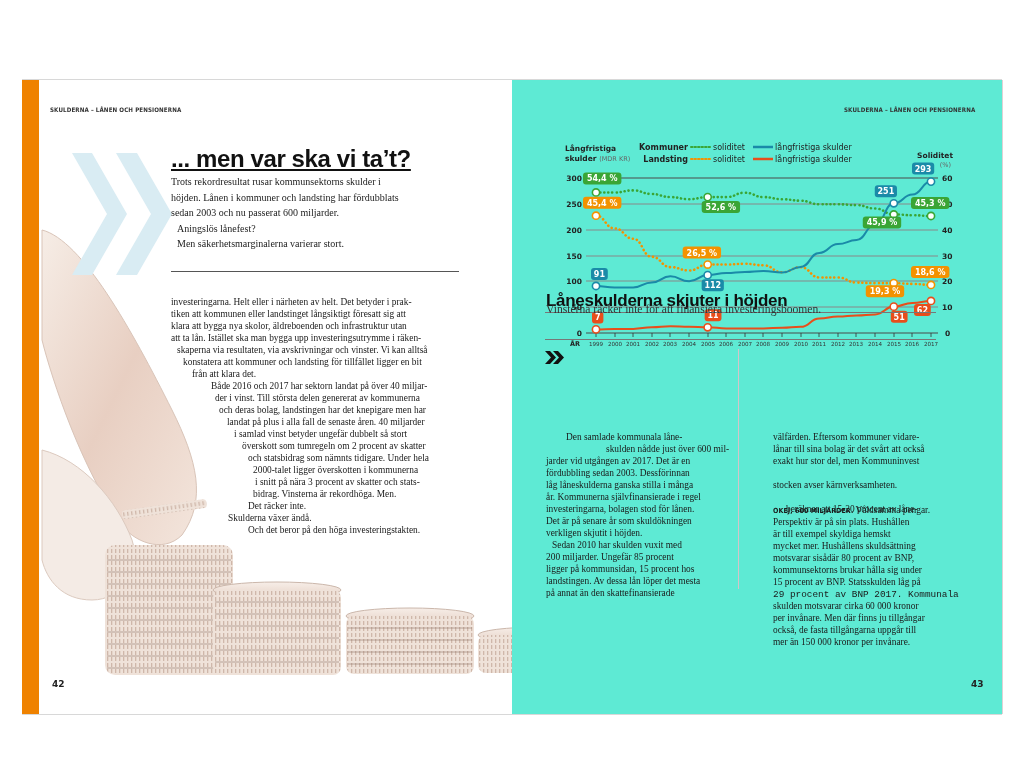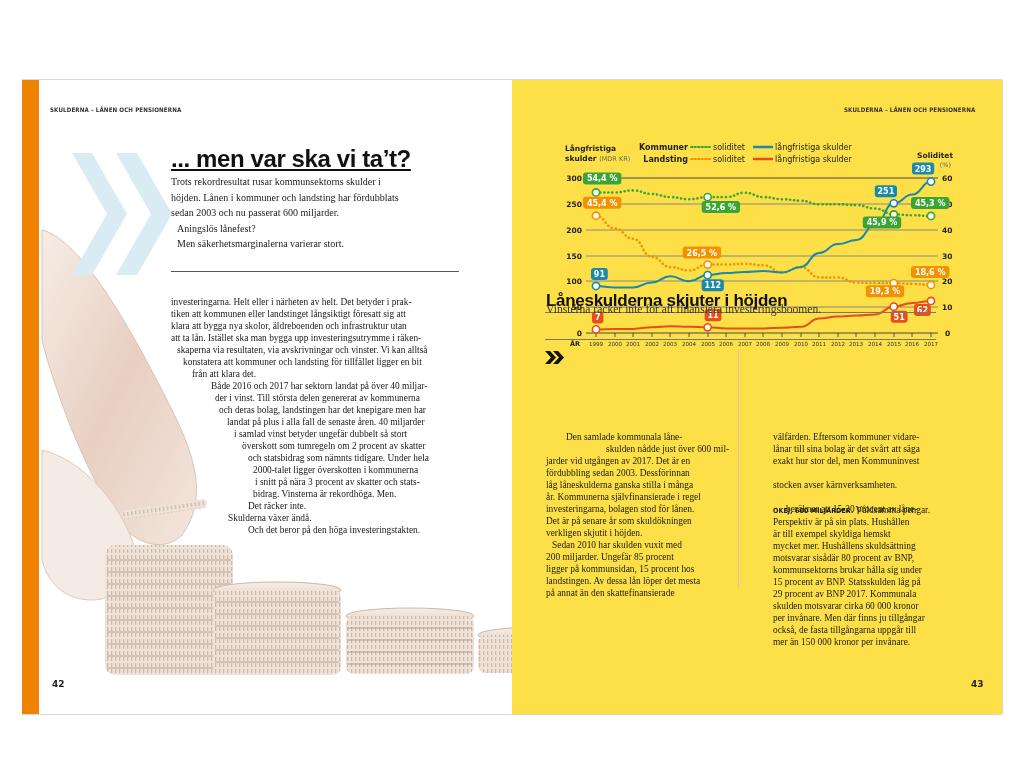--- a/index.html
+++ b/index.html
@@ -1,19 +1,19 @@
 <!DOCTYPE html>
 <html><head>
 <meta charset="utf-8">
 <style>
   html,body{margin:0;padding:0;background:#ffffff;}
   body{width:1024px;height:768px;position:relative;overflow:hidden;font-family:"DejaVu Serif",serif;color:#1a1a1a;}
   .spread{position:absolute;left:22px;top:79px;width:980px;height:634px;border-top:1px solid #d8d8d8;border-bottom:1px solid #d8d8d8;}
   .left-page{position:absolute;left:0;top:0;width:490px;height:634px;background:#ffffff;overflow:hidden;}
-  .right-page{position:absolute;left:490px;top:0;width:490px;height:634px;background:#fde047;overflow:hidden;border-right:1px solid #e0d0d4;}
+  .right-page{position:absolute;left:490px;top:0;width:490px;height:634px;background:#5eead4;overflow:hidden;border-right:1px solid #e0d0d4;}
   .orange-bar{position:absolute;left:0;top:0;width:17px;height:634px;background:#ef8200;}
   .running-head{position:absolute;font-family:"DejaVu Sans Condensed","DejaVu Sans",sans-serif;font-size:6.2px;letter-spacing:0.1px;color:#333;font-weight:bold;}
   .page-num{position:absolute;font-family:"DejaVu Sans",sans-serif;font-size:9px;font-weight:bold;color:#222;}
   .chevrons{position:absolute;left:50px;top:73px;}
   .headline{position:absolute;left:149px;top:65px;font-family:"Liberation Sans",sans-serif;font-weight:bold;font-size:24px;color:#111;letter-spacing:-0.4px;white-space:nowrap;text-decoration:underline;}
   .deck{position:absolute;left:149px;top:94px;width:300px;font-family:"Liberation Serif",serif;font-size:10px;line-height:15.5px;color:#222;}
   .deck p{margin:0;}
   .deck .indent{padding-left:6px;}
   .deck-rule{position:absolute;left:149px;top:191px;width:288px;height:1px;background:#555;}
   .body-text{position:absolute;font-family:"Liberation Serif",serif;font-size:9.4px;line-height:11.9px;color:#1a1a1a;white-space:nowrap;}
@@ -330,31 +330,31 @@
     <div class="body-text" style="left: 546px; top: 528px;">verkligen skjutit i höjden.</div>
     <div class="body-text" style="left: 552px; top: 540px;">Sedan 2010 har skulden vuxit med</div>
     <div class="body-text" style="left: 546px; top: 552px;">200 miljarder. Ungefär 85 procent</div>
     <div class="body-text" style="left: 546px; top: 564px;">ligger på kommunsidan, 15 procent hos</div>
     <div class="body-text" style="left: 546px; top: 576px;">landstingen. Av dessa lån löper det mesta</div>
     <div class="body-text" style="left: 546px; top: 588px;">på annat än den skattefinansierade</div>
   </div>
 
 <div id="col2">
     <div class="body-text" style="left: 773px; top: 432px;">välfärden. Eftersom kommuner vidare-</div>
-    <div class="body-text" style="left: 773px; top: 444px;">lånar till sina bolag är det svårt att säga</div>
+    <div class="body-text" style="left: 773px; top: 444px;">lånar till sina bolag är det svårt att också</div>
     <div class="body-text" style="left: 773px; top: 456px;">exakt hur stor del, men Kommuninvest</div>
     <div class="body-text" style="left: 786px; top: 468px; margin-top: 36px;">beräknar att 15-20 procent av låne-</div>
     <div class="body-text" style="left: 773px; top: 480px;">stocken avser kärnverksamheten.</div>
     <div class="body-text" style="left: 773px; top: 505px;"><span class="lead">OKEJ, 600 MILJARDER.</span><span> Våldsamma pengar.</span></div>
     <div class="body-text" style="left: 773px; top: 517px;">Perspektiv är på sin plats. Hushållen</div>
     <div class="body-text" style="left: 773px; top: 529px;">är till exempel skyldiga hemskt</div>
     <div class="body-text" style="left: 773px; top: 541px;">mycket mer. Hushållens skuldsättning</div>
     <div class="body-text" style="left: 773px; top: 553px;">motsvarar sisådär 80 procent av BNP,</div>
     <div class="body-text" style="left: 773px; top: 565px;">kommunsektorns brukar hålla sig under</div>
     <div class="body-text" style="left: 773px; top: 577px;">15 procent av BNP. Statsskulden låg på</div>
-    <div class="body-text" style="left: 773px; top: 589px;">29 procent av BNP 2017. Kommunala</div>
+    <div class="body-text" style="left: 773px; top: 589px; font-family: Liberation Mono, monospace;">29 procent av BNP 2017. Kommunala</div>
     <div class="body-text" style="left: 773px; top: 601px;">skulden motsvarar cirka 60 000 kronor</div>
     <div class="body-text" style="left: 773px; top: 613px;">per invånare. Men där finns ju tillgångar</div>
     <div class="body-text" style="left: 773px; top: 625px;">också, de fasta tillgångarna uppgår till</div>
     <div class="body-text" style="left: 773px; top: 637px;">mer än 150 000 kronor per invånare.</div>
   </div>
 
 <div class="col-divider"></div>
 
 </body></html>

